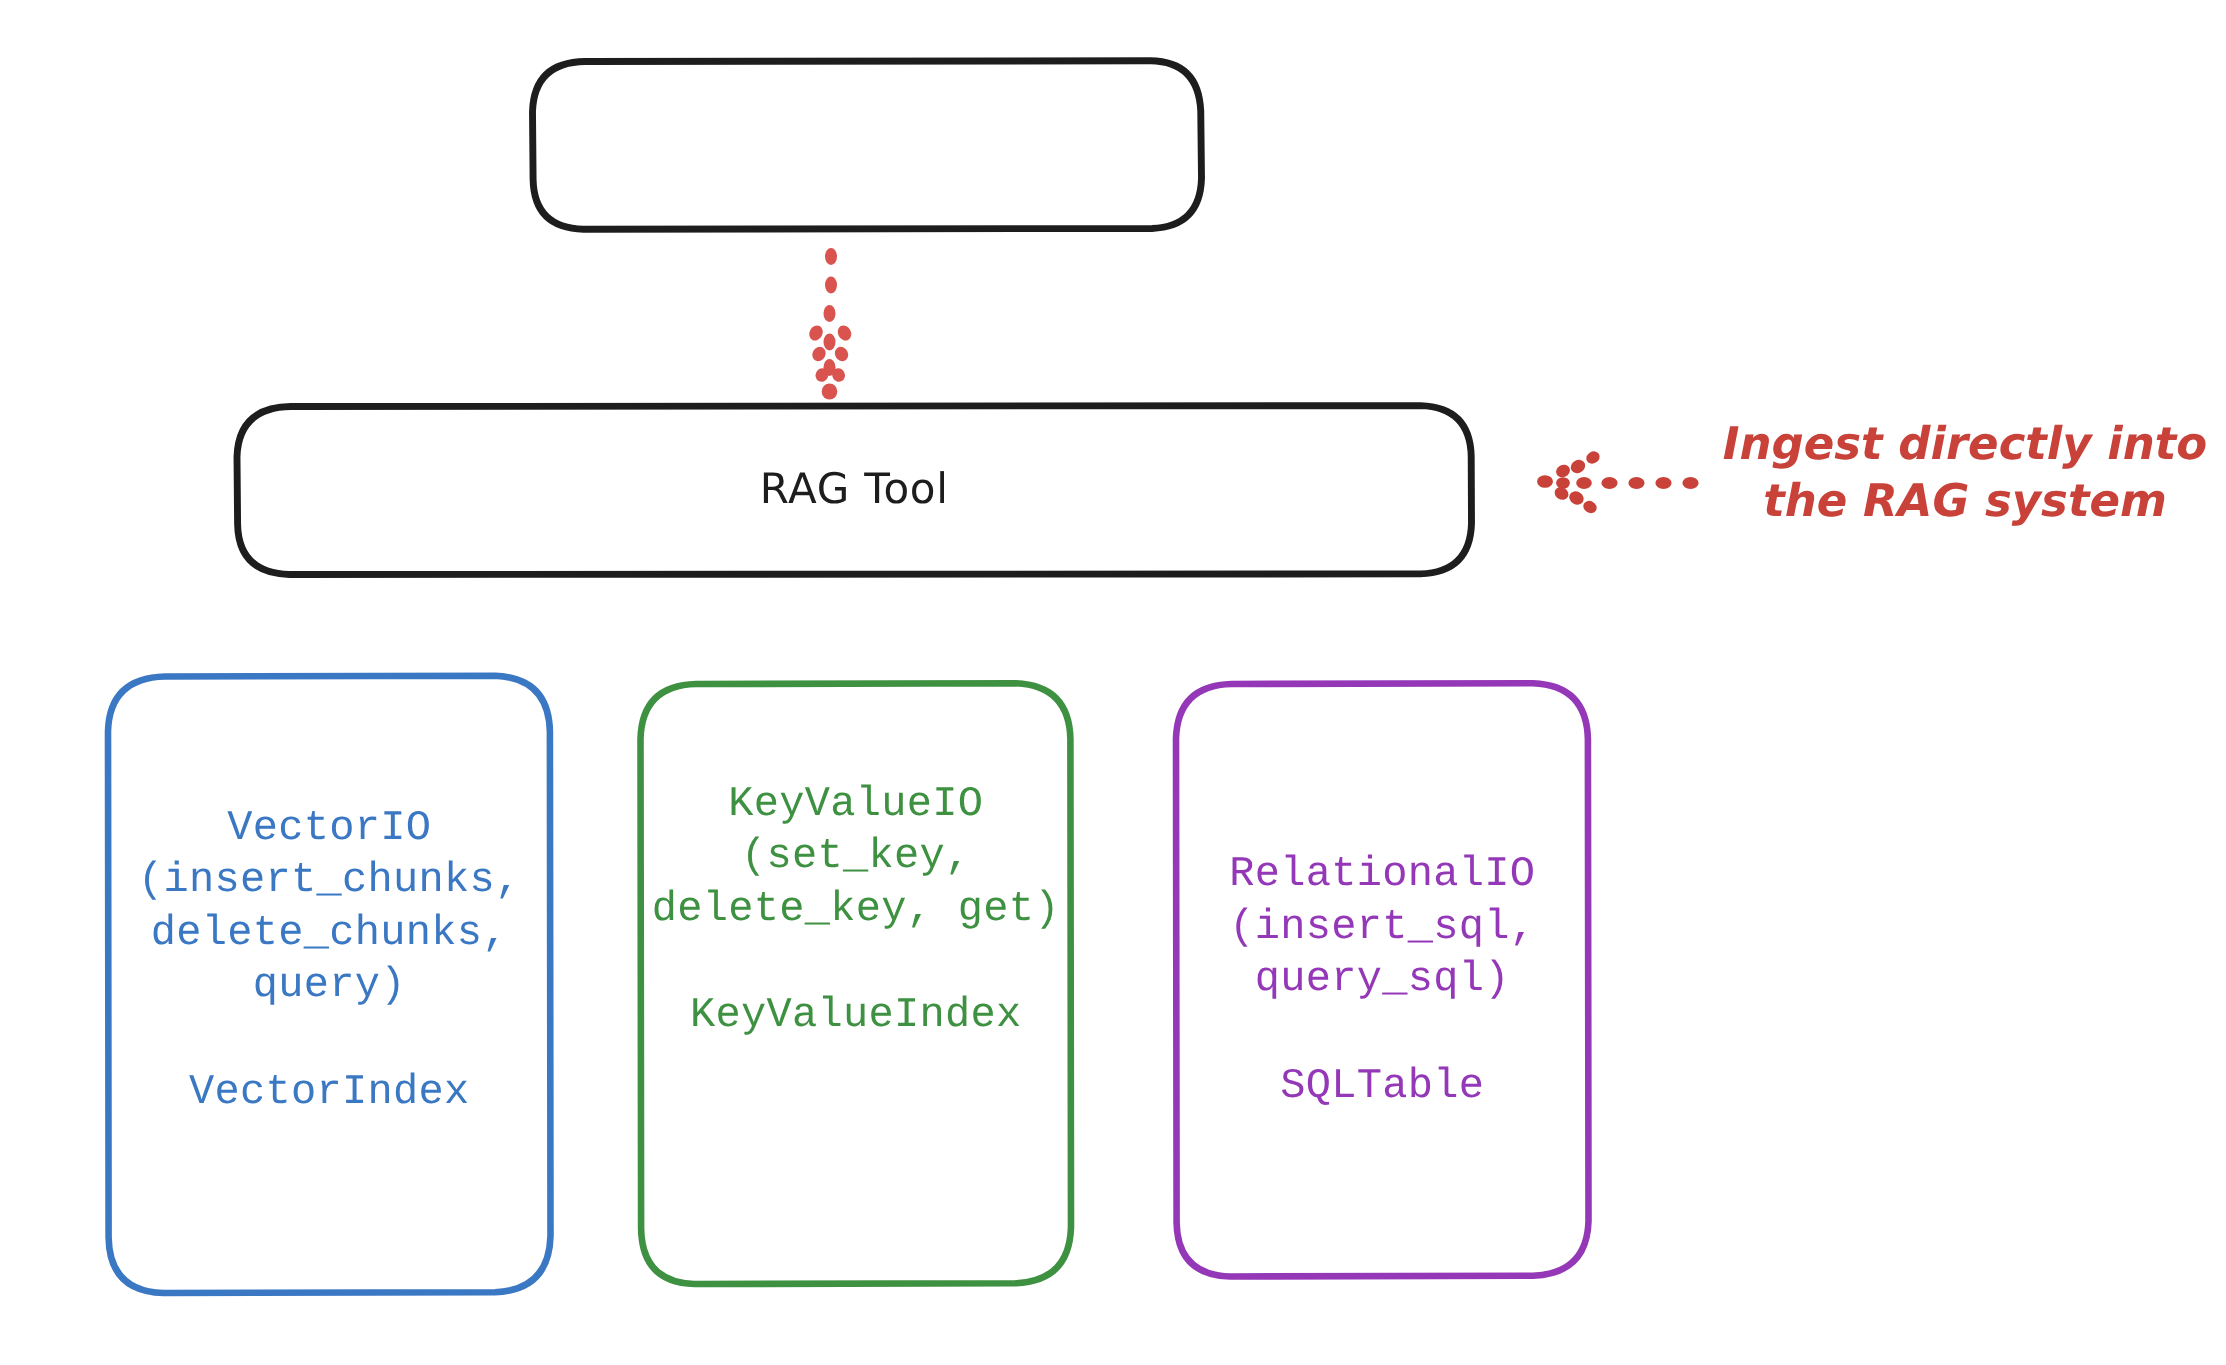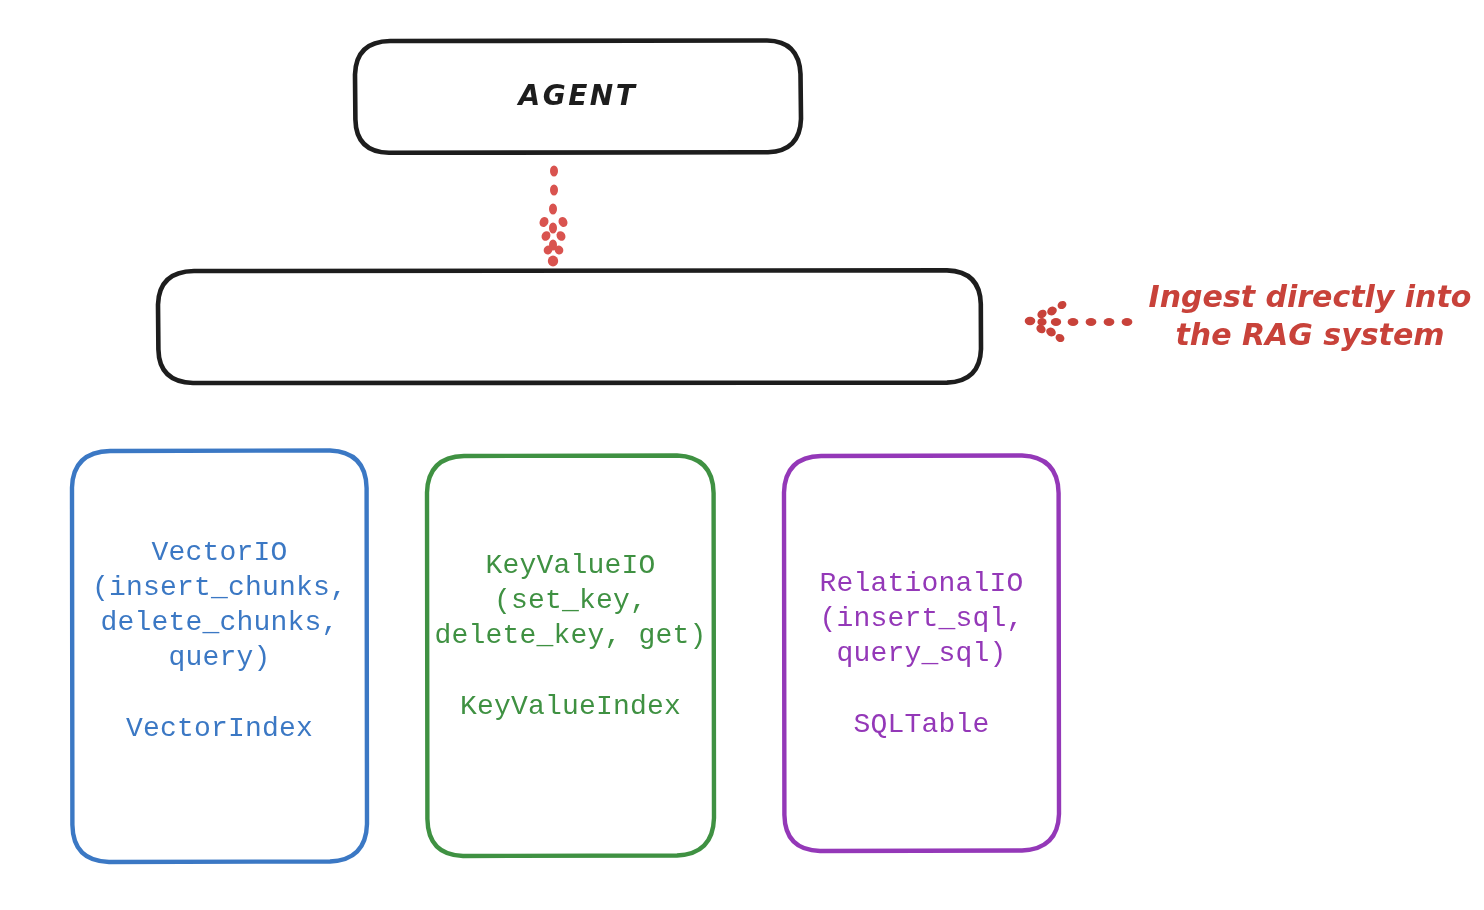--- a/index.html
+++ b/index.html
@@ -90,21 +90,21 @@
     height: 412px;
     padding-top: 85px;
   }
   #vector-io-box .node-label { color: #3b78c4; }
 
   #key-value-io-box {
     left: 428px;
     top: 455px;
     width: 285px;
     height: 400px;
-    padding-top: 93px;
+    padding-top: 64px;
   }
   #key-value-io-box .node-label { color: #3f9142; }
 
   #relational-io-box {
     left: 785px;
     top: 455px;
     width: 273px;
     height: 395px;
     padding-top: 111px;
   }
@@ -168,24 +168,24 @@
       <ellipse cx="1030" cy="321" rx="5.3" ry="4.2"></ellipse>
       <ellipse cx="1052" cy="311" rx="5.0" ry="4.2" transform="rotate(-30 1052 311)"></ellipse>
       <ellipse cx="1042" cy="314" rx="4.8" ry="4.0" transform="rotate(-30 1042 314)"></ellipse>
       <ellipse cx="1051" cy="332" rx="5.0" ry="4.2" transform="rotate(30 1051 332)"></ellipse>
       <ellipse cx="1041" cy="329" rx="4.8" ry="4.0" transform="rotate(30 1041 329)"></ellipse>
       <ellipse cx="1062" cy="305" rx="4.6" ry="3.9" transform="rotate(-30 1062 305)"></ellipse>
       <ellipse cx="1060" cy="338" rx="4.6" ry="3.9" transform="rotate(30 1060 338)"></ellipse>
     </g>
   </svg>
 
-  <div class="node" id="agent-box">
-    <div class="node-label">AGENT</div>
-  </div>
-
+
+  <div class="node" id="rag-tool-box">
+    <div class="node-label">RAG Tool</div>
+  </div>
 
   <div class="node provider" id="vector-io-box">
     <div class="node-label">VectorIO
 (insert_chunks,
 delete_chunks,
 query)
 
 VectorIndex</div>
   </div>
 

